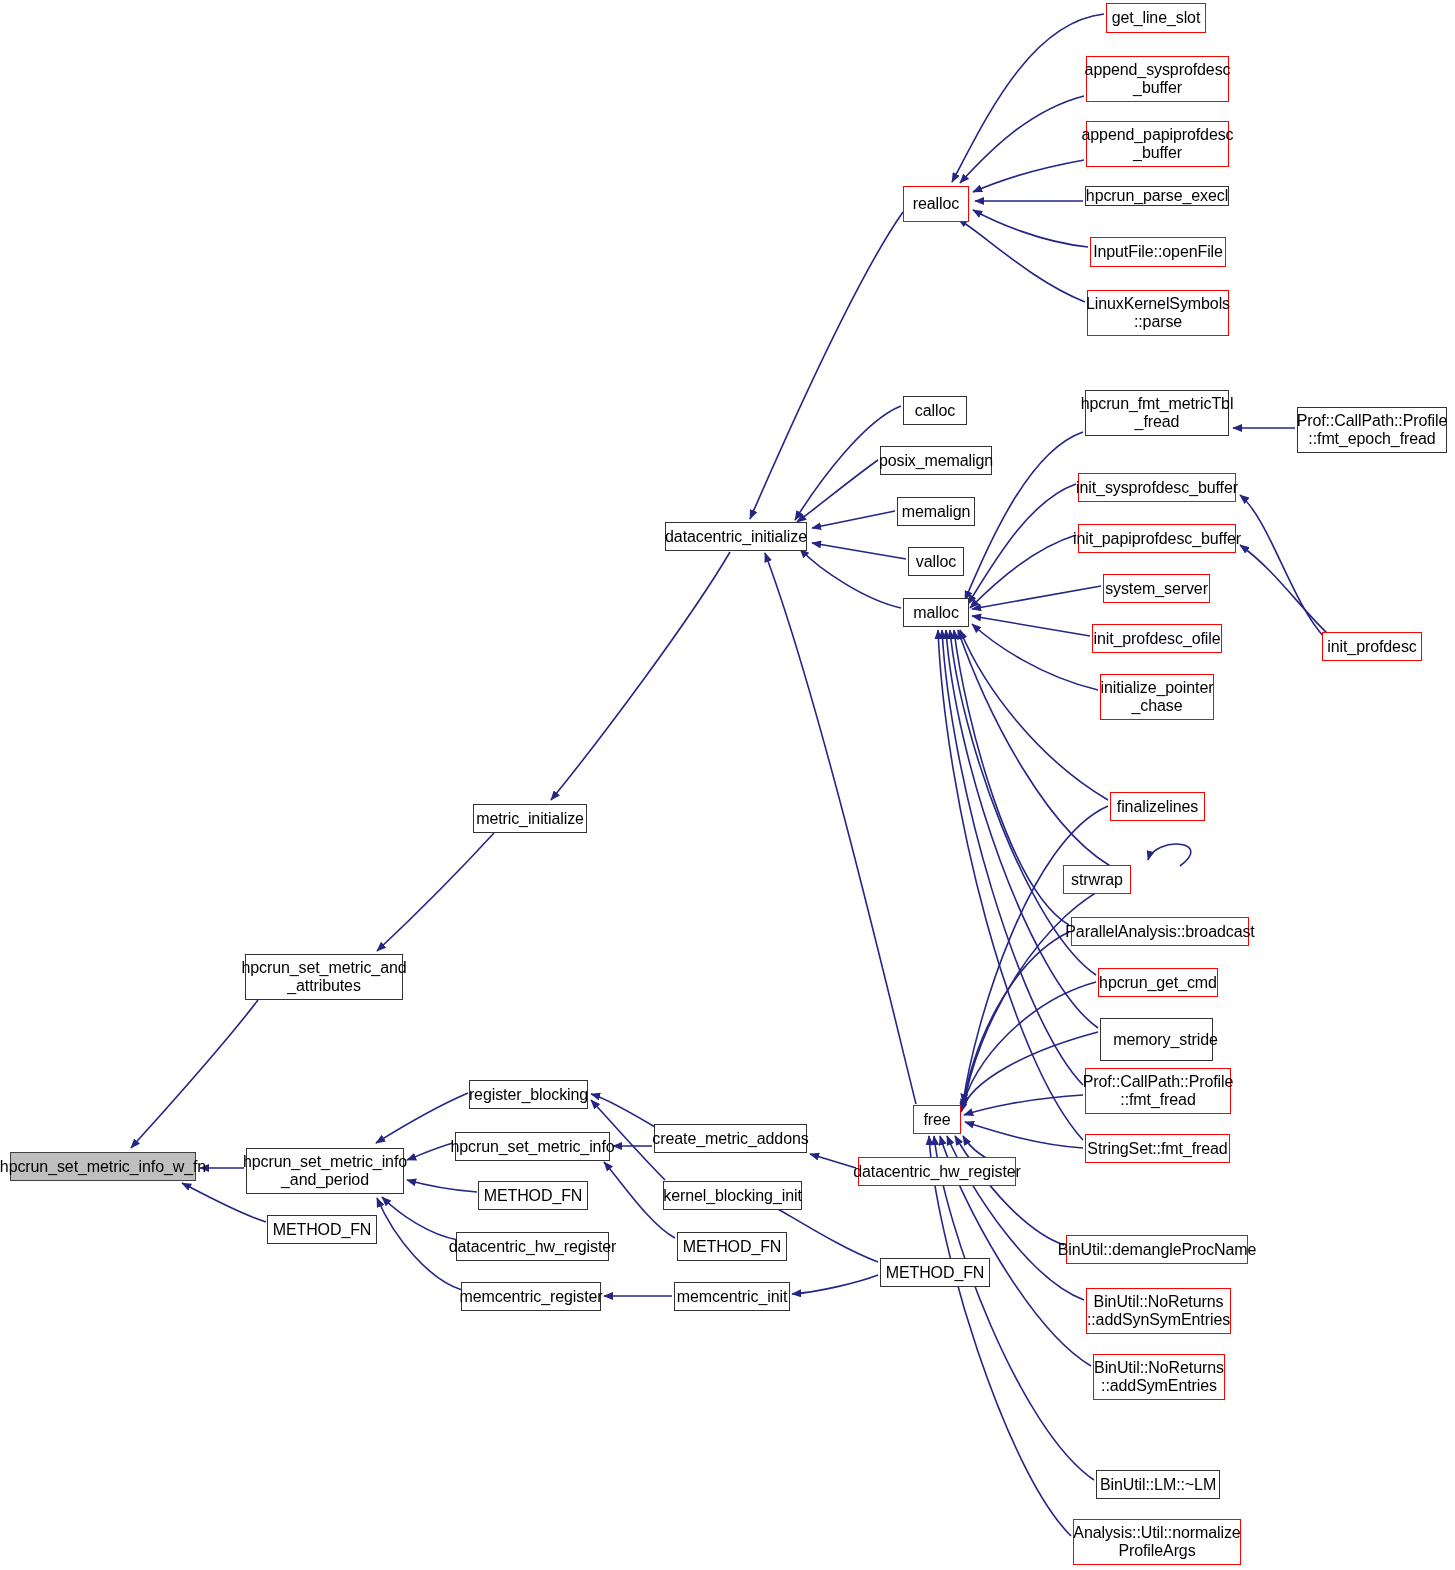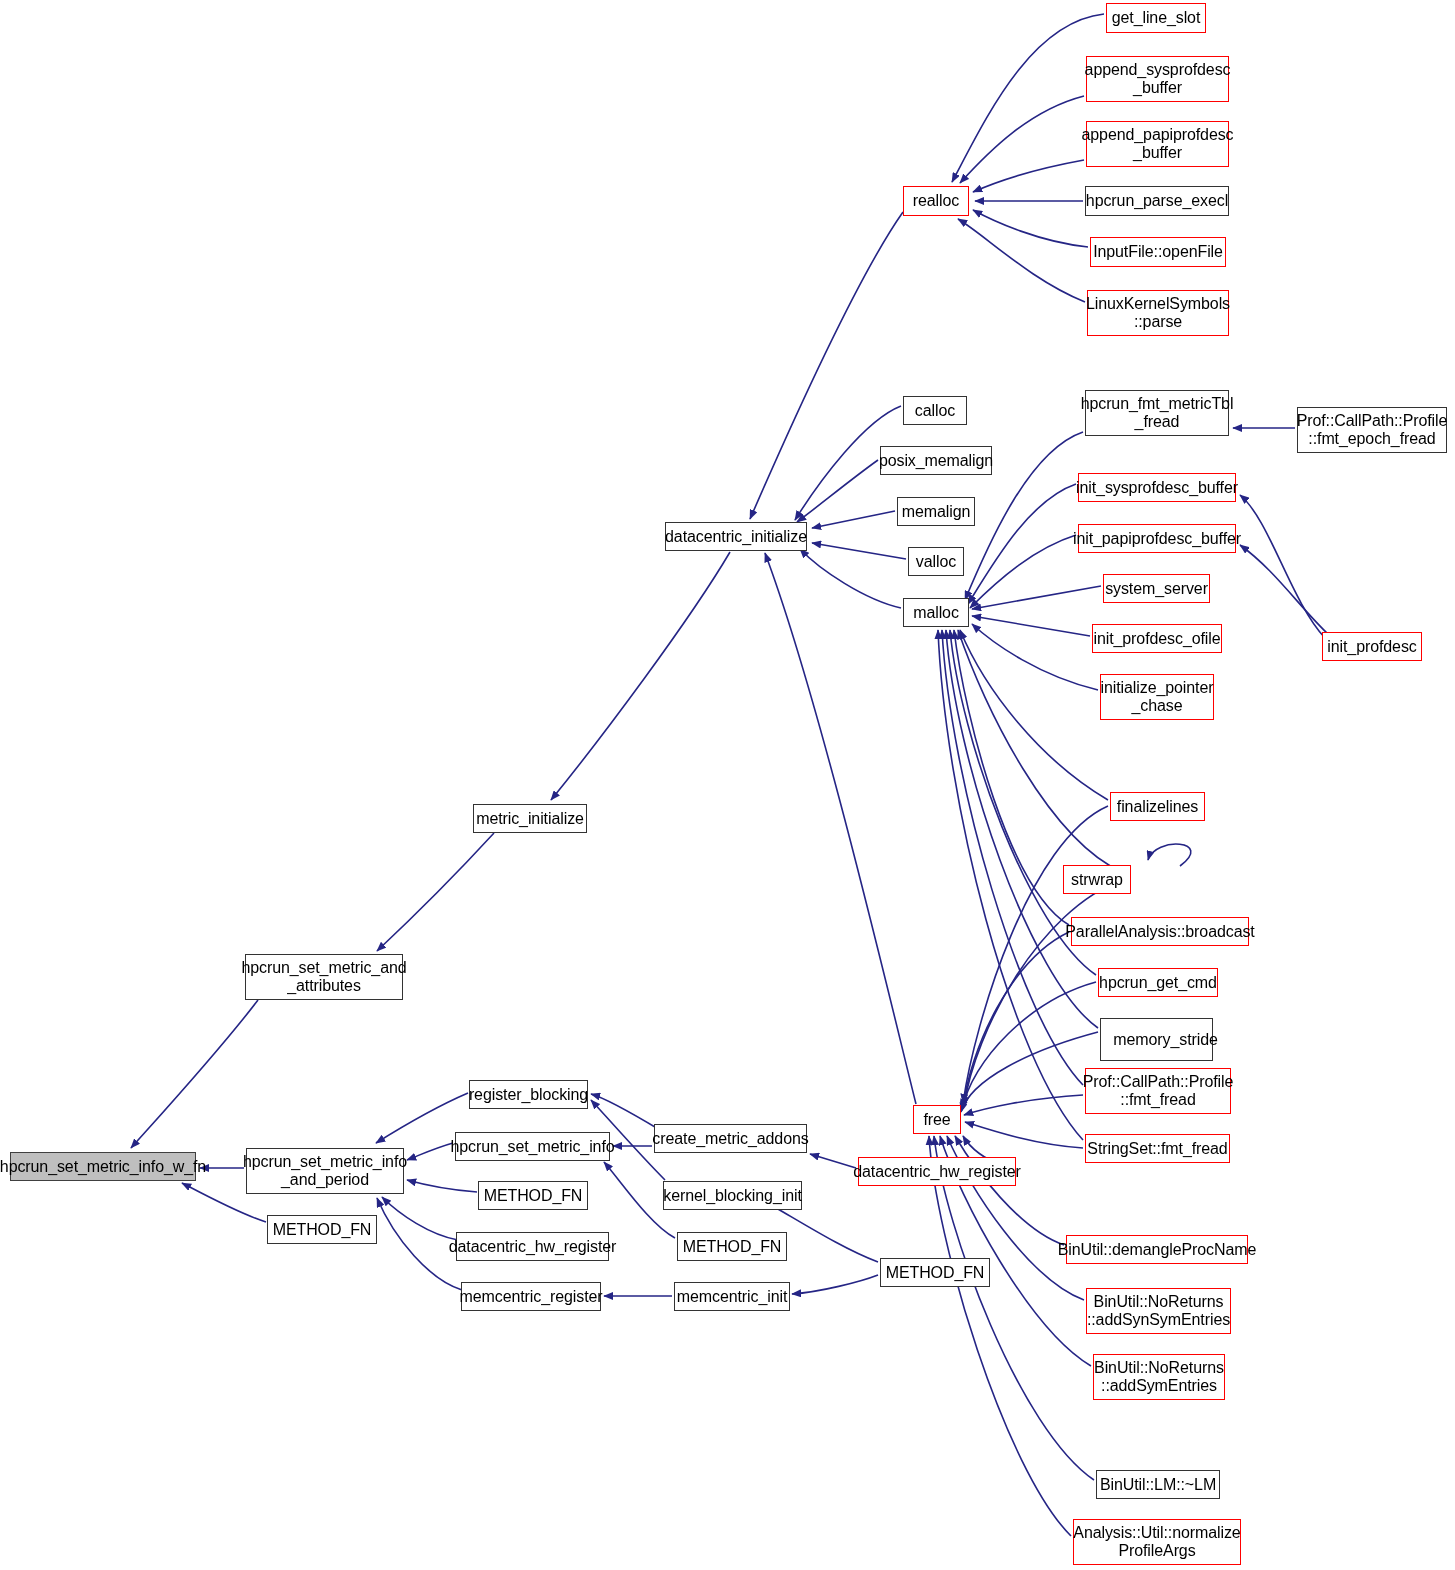--- a/index.html
+++ b/index.html
@@ -147,26 +147,26 @@
 
       <path d="M878,1275 C860,1282 820,1292 792,1294"></path>
     </g>
   </svg>
 
   <div class="node red" style="left:1106px;top:3px;width:100px;height:30px;">get_line_slot</div>
   <div class="node red" style="left:1086px;top:56px;width:143px;height:46px;">append_sysprofdesc
 _buffer</div>
   <div class="node red" style="left:1086px;top:121px;width:143px;height:46px;">append_papiprofdesc
 _buffer</div>
-  <div class="node dark" style="left:1085px;top:186px;width:144px;height:30px;border-width:1.5px;">hpcrun_parse_execl</div>
+  <div class="node dark" style="left:1085px;top:186px;width:144px;height:20px;border-width:1.5px;">hpcrun_parse_execl</div>
   <div class="node red" style="left:1090px;top:237px;width:136px;height:30px;">InputFile::openFile</div>
   <div class="node red" style="left:1087px;top:290px;width:142px;height:46px;">LinuxKernelSymbols
 ::parse</div>
 
-  <div class="node red" style="left:903px;top:186px;width:66px;height:30px;">realloc</div>
+  <div class="node red" style="left:903px;top:186px;width:66px;height:36px;">realloc</div>
 
   <div class="node dark" style="left:903px;top:396px;width:64px;height:29px;">calloc</div>
   <div class="node dark" style="left:880px;top:446px;width:112px;height:29px;">posix_memalign</div>
   <div class="node dark" style="left:897px;top:497px;width:78px;height:29px;">memalign</div>
   <div class="node dark" style="left:908px;top:547px;width:56px;height:29px;">valloc</div>
   <div class="node dark" style="left:903px;top:598px;width:66px;height:29px;border-width:1.5px;">malloc</div>
 
   <div class="node dark" style="left:665px;top:522px;width:142px;height:29px;border-width:1.5px;">datacentric_initialize</div>
 
   <div class="node dark" style="left:1085px;top:390px;width:144px;height:46px;border-width:1.5px;">hpcrun_fmt_metricTbl

